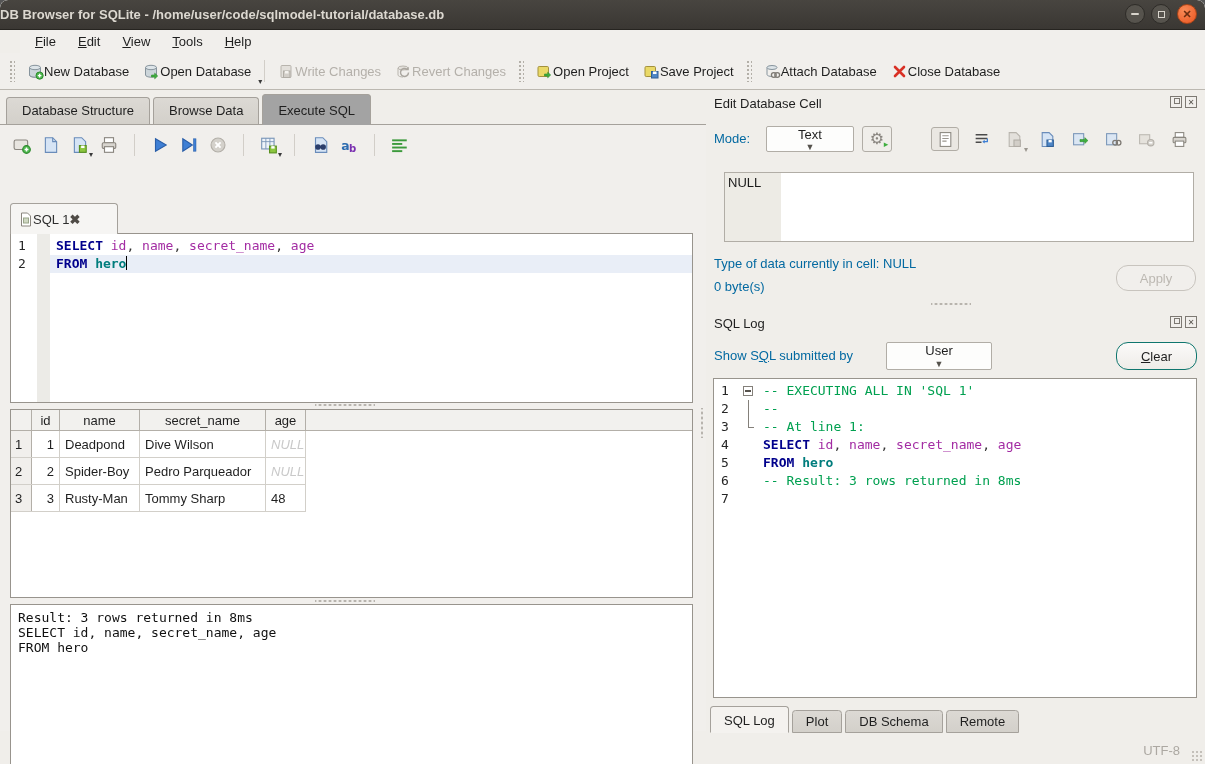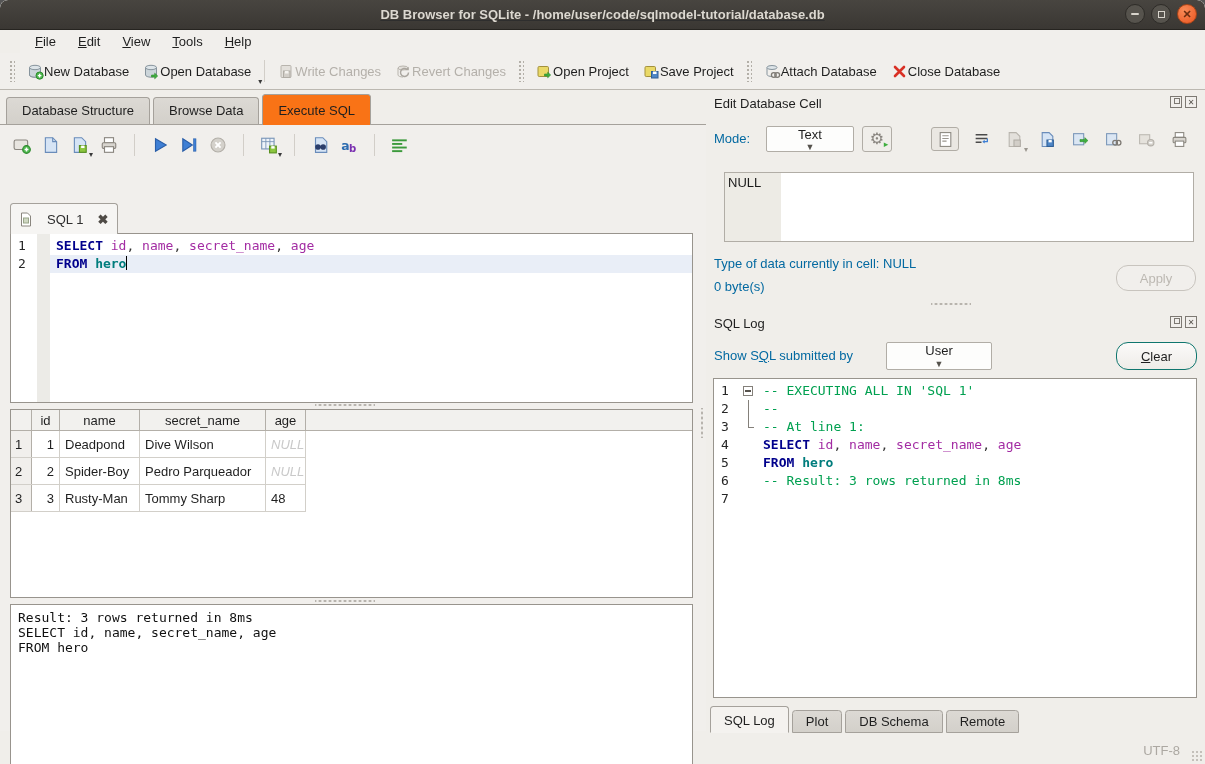--- a/index.html
+++ b/index.html
@@ -3,21 +3,21 @@
 <meta charset="utf-8">
 <style>
   html,body{margin:0;padding:0;background:#555;}
   *{box-sizing:border-box;}
   #win{position:relative;width:1205px;height:764px;background:#f0eeea;
        font-family:"Liberation Sans",sans-serif;font-size:13px;color:#2e2e2e;
        overflow:hidden;border-radius:8px 8px 0 0;}
   
   .titlebar{position:absolute;left:0;top:0;width:100%;height:30px;
     background:linear-gradient(#484540,#3a3733);border-bottom:1px solid #262420;
-    border-radius:8px 8px 0 0;display:flex;align-items:center;justify-content:center;text-decoration:underline;}
+    border-radius:8px 8px 0 0;display:flex;align-items:center;}
   .titlebar .title{color:#dcd8d0;font-weight:bold;font-size:13px;}
   .winbtns{position:absolute;right:8px;top:4px;display:flex;gap:6px;}
   .wbtn{width:20px;height:20px;border-radius:50%;background:#56534d;border:1px solid #2e2c28;
     display:flex;align-items:center;justify-content:center;color:#d8d4cc;font-size:10px;}
   .wbtn .mingl{width:8px;height:2px;background:#d8d4cc;border-radius:1px;}
   .wbtn .maxgl{width:7px;height:7px;border:1.5px solid #d8d4cc;}
   .wbtn.close{background:radial-gradient(circle at 35% 30%,#f98b57,#e95420);border-color:#a84518;color:#6b2d10;font-weight:bold;font-size:11px;}
   
   .menubar{position:absolute;left:0;top:30px;width:100%;height:23px;background:#f1efec;
     display:flex;align-items:center;padding-left:4px;margin-left:20px;}
@@ -31,30 +31,30 @@
   .tb-sep{width:1px;height:22px;background:#d2cec8;margin:0 6px;}
   .tb-btn{display:flex;align-items:center;padding:4px 7px;border-radius:3px;position:relative;color:#1f1f1f;}
   .tb-btn.disabled{color:#b4b0aa;}
   .tb-btn.has-menu::after{content:"▾";position:absolute;right:-4px;bottom:-2px;font-size:8px;color:#3a3a3a;}
   .icon{display:inline-flex;align-items:center;justify-content:center;}
   
   .left-pane{position:absolute;left:0;top:90px;width:706px;height:641px;}
   .main-tabs{position:absolute;left:6px;top:4px;display:flex;align-items:flex-end;z-index:3;}
   .mtab{background:linear-gradient(#dcd9d4,#d3d0ca);border:1px solid #a5a19b;border-bottom:none;
     border-radius:3.5px 3.5px 0 0;padding:5px 15px 6px;margin-right:3px;height:27px;color:#1f1f1f;}
-  .mtab.active{background:#f97316;height:31px;padding-top:8px;margin-bottom:-1px;}
+  .mtab.active{background:#a3a3a3;height:31px;padding-top:8px;margin-bottom:-1px;}
   .left-frame{position:absolute;left:0;top:34px;width:706px;height:607px;border-top:1px solid #a5a19b;background:#f1efec;}
   
   .sql-toolbar{position:absolute;left:12px;top:7px;display:flex;align-items:center;gap:9px;height:26px;}
   .sq-btn{position:relative;width:20px;height:20px;display:flex;align-items:center;justify-content:center;}
   .sq-btn.has-menu::after{content:"▾";position:absolute;right:-3px;bottom:-4px;font-size:8px;color:#3a3a3a;}
   
   .file-tab{position:absolute;left:10px;top:78px;width:108px;height:31px;background:#f6f5f3;
     border:1px solid #a5a19b;border-bottom:none;border-radius:3.5px 3.5px 0 0;
-    display:flex;align-items:center;gap:14px;padding:0 8px;z-index:2;}
+    display:flex;align-items:center;gap:0;padding:0 8px;z-index:2;}
   .file-tab .x{color:#4f4b46;font-weight:bold;font-size:13px;}
   
   .codebox{position:absolute;background:#fff;border:1px solid #98948d;
     font-family:"DejaVu Sans Mono",monospace;font-size:13px;line-height:18px;overflow:hidden;padding-top:3px;}
   #sql-editor{left:10px;top:108px;width:683px;height:170px;
     background:linear-gradient(90deg,#fff 0 26px,#ecebe7 26px 39px,#fff 39px);}
   #sql-log{left:7px;top:288px;width:484px;height:320px;}
   .cl{display:flex;height:18px;white-space:pre;}
   .ln{width:26px;padding-left:7px;color:#262626;flex:0 0 26px;}
   .fm{width:13px;flex:0 0 13px;}

